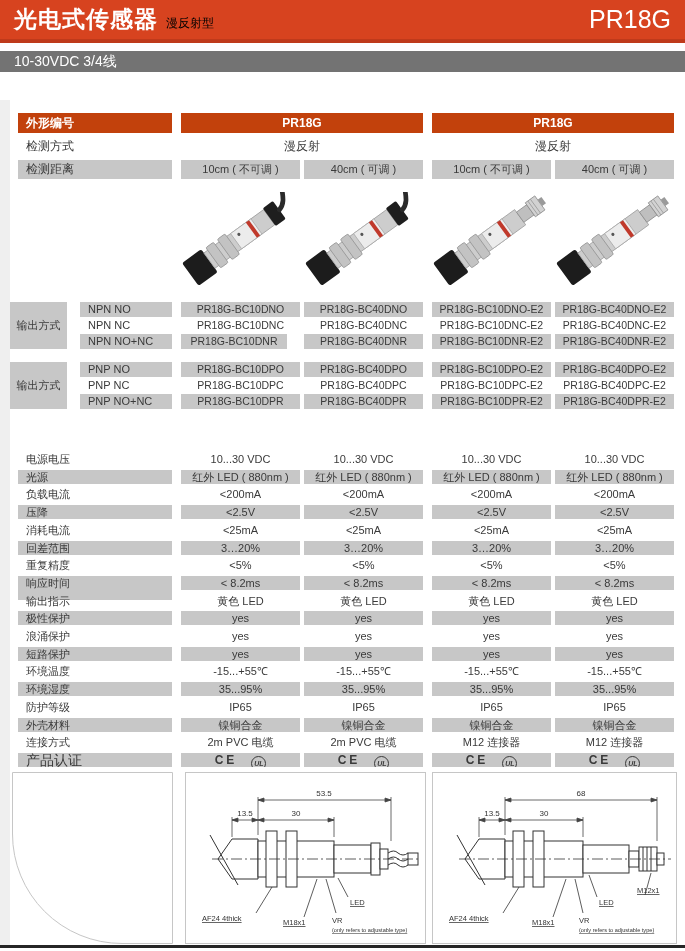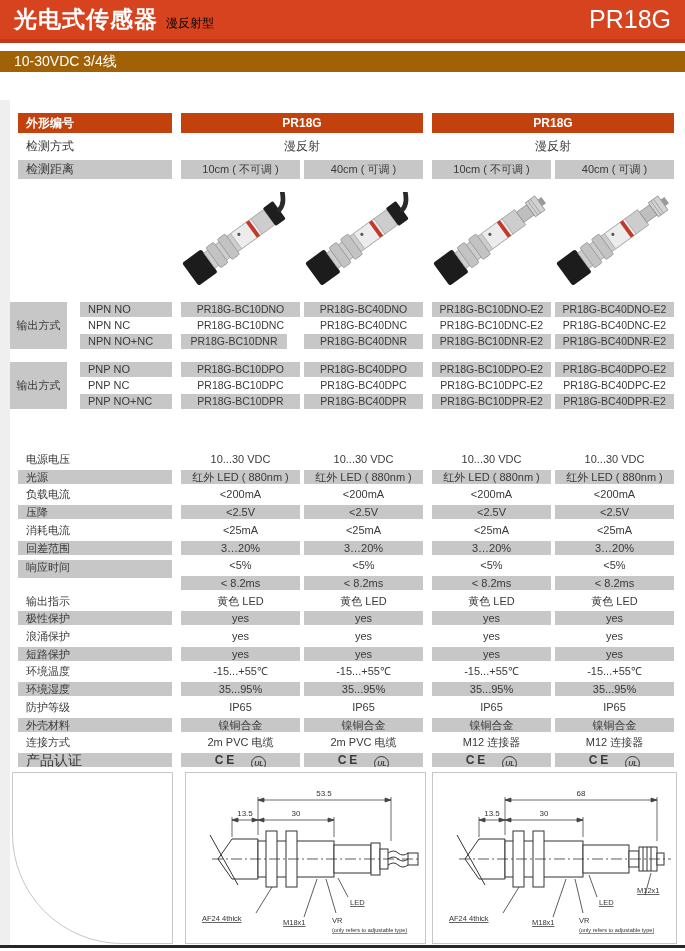--- a/index.html
+++ b/index.html
@@ -4,21 +4,21 @@
 <style>
   html,body{margin:0;padding:0;background:#fff;}
   .page{position:relative;width:685px;height:951px;background:#fff;overflow:hidden;
         font-family:"Liberation Sans",sans-serif;color:#3a3a3a;}
   
   .red-bar{position:absolute;top:0;left:0;width:685px;height:39px;background:#d7431f;
            border-bottom:4px solid #bf3a1b;display:flex;align-items:center;}
   .red-title{color:#fff;font-size:23px;font-weight:bold;margin-left:14px;letter-spacing:1px;}
   .red-sub{color:#000000;font-size:12px;margin-left:8px;margin-top:8px;}
   .red-model{color:#fff;font-size:25px;margin-left:auto;margin-right:14px;}
-  .gray-bar{position:absolute;top:51px;left:0;width:685px;height:21px;background:#a16207;
+  .gray-bar{position:absolute;top:51px;left:0;width:685px;height:21px;background:#737373;
             color:#fff;font-size:14px;line-height:21px;padding-left:14px;box-sizing:border-box;}
   .left-strip{position:absolute;top:100px;left:0;width:10px;height:845px;background:#efefef;}
   .bottom-line{position:absolute;top:945px;left:0;width:685px;height:3px;background:#262626;}
   
   .tbl{position:absolute;top:0;left:10px;width:666px;height:951px;}
   .abs{position:absolute;box-sizing:border-box;}
   .cell{position:absolute;box-sizing:border-box;font-size:11px;line-height:14px;text-align:center;
         white-space:nowrap;overflow:hidden;}
   .dark{background:#c2410c;color:#fff;font-weight:bold;}
   .shaded{background:#c7c7c7;}
@@ -204,21 +204,21 @@
         <div class="cell lbl-left abs shaded" style="left: 8px; top: 541px; width: 154px; height: 14px; font-size: 11px;">回差范围</div>
         <div class="cell abs shaded" style="left: 171px; top: 541px; width: 119px; height: 14px; font-size: 11px;">3…20%</div>
         <div class="cell abs shaded" style="left: 294px; top: 541px; width: 119px; height: 14px; font-size: 11px;">3…20%</div>
         <div class="cell abs shaded" style="left: 422px; top: 541px; width: 119px; height: 14px; font-size: 11px;">3…20%</div>
         <div class="cell abs shaded" style="left: 545px; top: 541px; width: 119px; height: 14px; font-size: 11px;">3…20%</div>
         <div class="cell lbl-left abs" style="left: 8px; top: 558px; width: 154px; height: 14px; font-size: 11px;">重复精度</div>
         <div class="cell abs" style="left: 171px; top: 558px; width: 119px; height: 14px; font-size: 11px;">&lt;5%</div>
         <div class="cell abs" style="left: 294px; top: 558px; width: 119px; height: 14px; font-size: 11px;">&lt;5%</div>
         <div class="cell abs" style="left: 422px; top: 558px; width: 119px; height: 14px; font-size: 11px;">&lt;5%</div>
         <div class="cell abs" style="left: 545px; top: 558px; width: 119px; height: 14px; font-size: 11px;">&lt;5%</div>
-        <div class="cell lbl-left abs shaded" style="left: 8px; top: 560px; width: 154px; height: 18px; font-size: 11px;">响应时间</div>
+        <div class="cell lbl-left abs shaded" style="left: 8px; top: 576px; width: 154px; height: 24px; font-size: 11px;">响应时间</div>
         <div class="cell abs shaded" style="left: 171px; top: 576px; width: 119px; height: 14px; font-size: 11px;">&lt; 8.2ms</div>
         <div class="cell abs shaded" style="left: 294px; top: 576px; width: 119px; height: 14px; font-size: 11px;">&lt; 8.2ms</div>
         <div class="cell abs shaded" style="left: 422px; top: 576px; width: 119px; height: 14px; font-size: 11px;">&lt; 8.2ms</div>
         <div class="cell abs shaded" style="left: 545px; top: 576px; width: 119px; height: 14px; font-size: 11px;">&lt; 8.2ms</div>
         <div class="cell lbl-left abs" style="left: 8px; top: 594px; width: 154px; height: 14px; font-size: 11px;">输出指示</div>
         <div class="cell abs" style="left: 171px; top: 594px; width: 119px; height: 14px; font-size: 11px;">黄色 LED</div>
         <div class="cell abs" style="left: 294px; top: 594px; width: 119px; height: 14px; font-size: 11px;">黄色 LED</div>
         <div class="cell abs" style="left: 422px; top: 594px; width: 119px; height: 14px; font-size: 11px;">黄色 LED</div>
         <div class="cell abs" style="left: 545px; top: 594px; width: 119px; height: 14px; font-size: 11px;">黄色 LED</div>
         <div class="cell lbl-left abs shaded" style="left: 8px; top: 611px; width: 154px; height: 14px; font-size: 11px;">极性保护</div>

